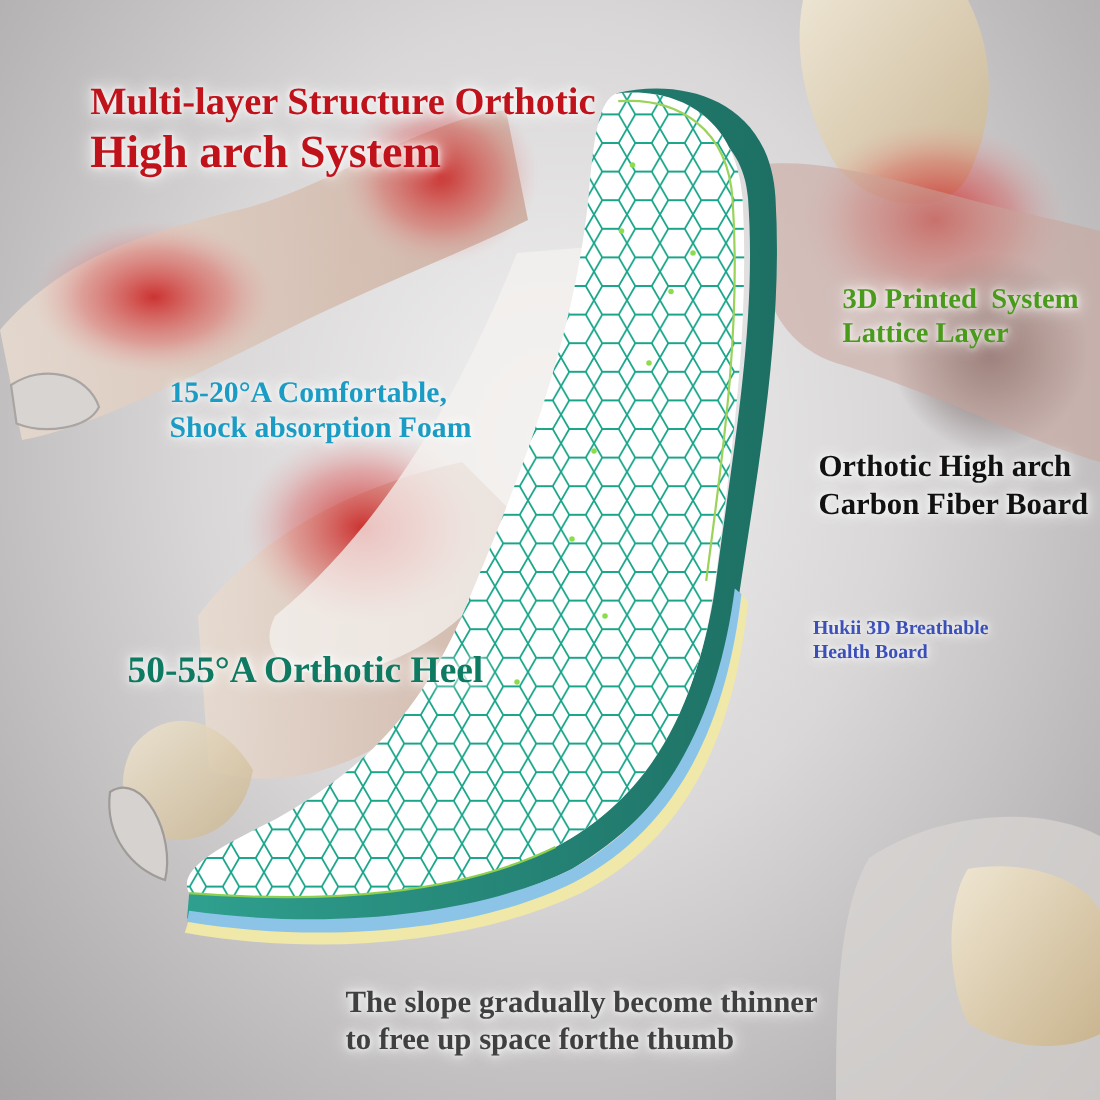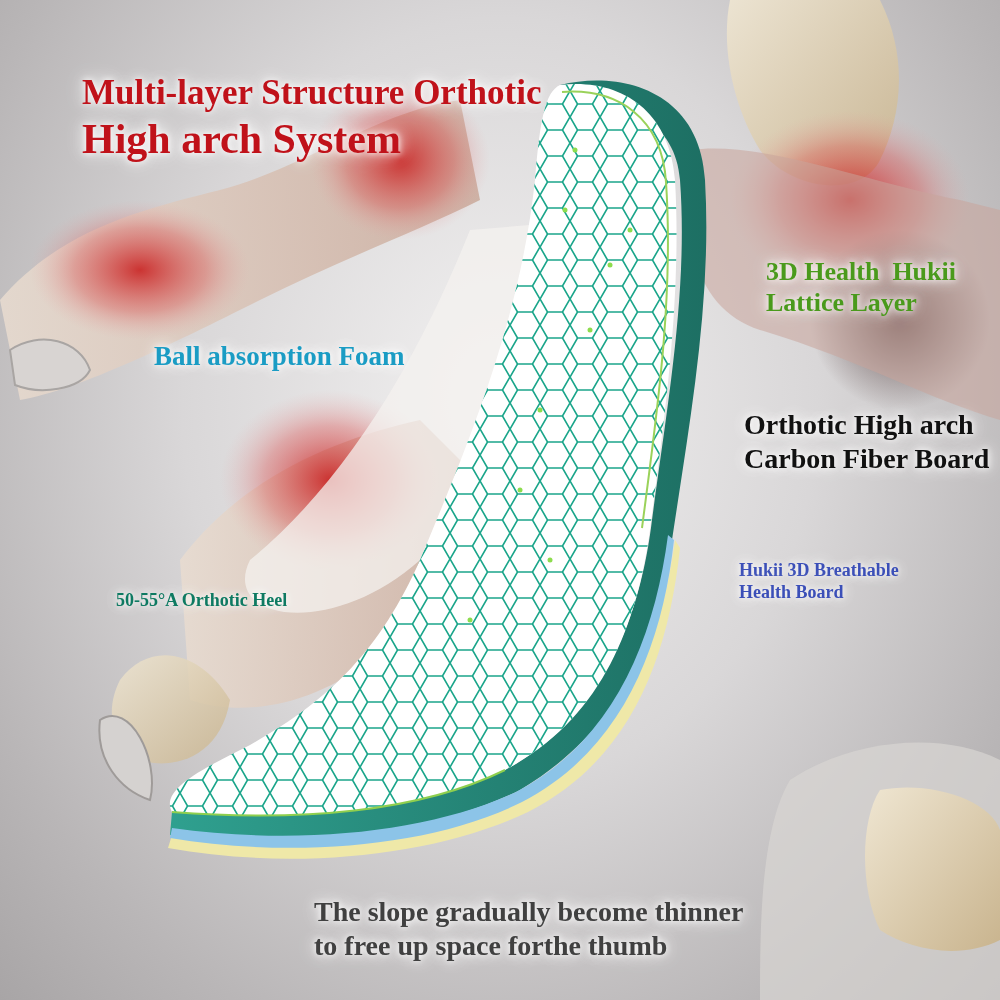--- a/index.html
+++ b/index.html
@@ -14,21 +14,21 @@
     position:absolute; font-weight:bold; line-height:1.2; white-space:nowrap;
     text-shadow: 0 0 6px rgba(255,255,255,0.95), 0 0 14px rgba(255,255,255,0.85), 0 0 22px rgba(255,255,255,0.7);
   }
   .label .line { display:block;margin-left:44px; }
   #title { left:38px; top:72px; font-size:35px; }
   #title .line:nth-child(2){ font-size:42px; }
   #foam { left:110px; top:340px; font-size:27px; }
   #lattice { left:722px; top:256px; font-size:26px; }
   #carbon { left:700px; top:408px; font-size:28px; }
   #ball { left:695px; top:560px; font-size:18px; }
-  #heel { left:72px; top:590px; font-size:18px; }
+  #heel { left:72px; top:590px; font-size:34px; }
   #slope { left:270px; top:895px; font-size:28px; }
 </style>
 </head>
 <body>
 
 <div class="stage">
 
   <svg class="bg-svg" viewBox="0 0 1000 1000" xmlns="http://www.w3.org/2000/svg">
     <defs>
       <radialGradient id="redGlow" cx="50%" cy="50%" r="50%">
@@ -97,25 +97,26 @@
     <circle cx="470" cy="620" r="2.5" fill="#8ddc4e"></circle>
     <circle cx="550" cy="560" r="2.5" fill="#8ddc4e"></circle>
   </svg>
 
   <div class="label" id="title" style="color:#c0121a;">
     <span class="line">Multi-layer Structure Orthotic</span>
     <span class="line">High arch System</span>
   </div>
 
   <div class="label" id="foam" style="color:#1a9cc4;">
-    <span class="line">Ball absorption Foam</span>
+    <span class="line">15-20°A Comfortable,</span>
+    <span class="line">Shock absorption Foam</span>
   </div>
 
   <div class="label" id="lattice" style="color:#4a9a1c;">
-    <span class="line" style="white-space:pre;">3D Health  Hukii</span>
+    <span class="line" style="white-space:pre;">3D Printed  System</span>
     <span class="line">Lattice Layer</span>
   </div>
 
   <div class="label" id="carbon" style="color:#111111;">
     <span class="line">Orthotic High arch</span>
     <span class="line">Carbon Fiber Board</span>
   </div>
 
   <div class="label" id="ball" style="color:#3b4fb8;">
     <span class="line">Hukii 3D Breathable</span>

